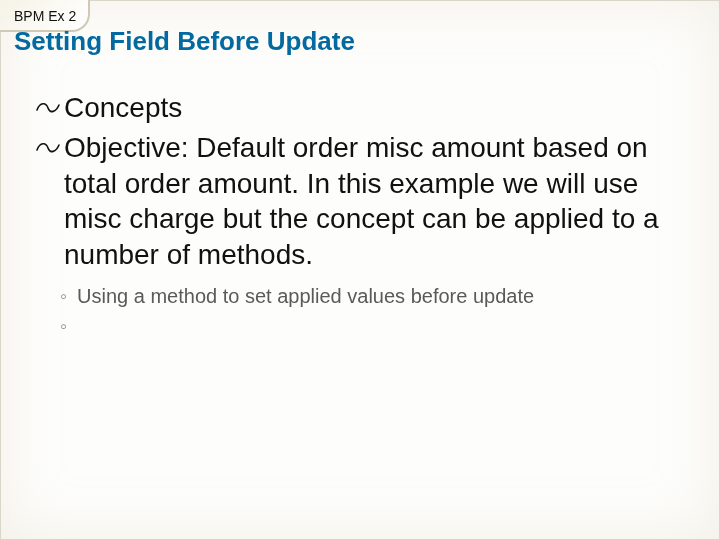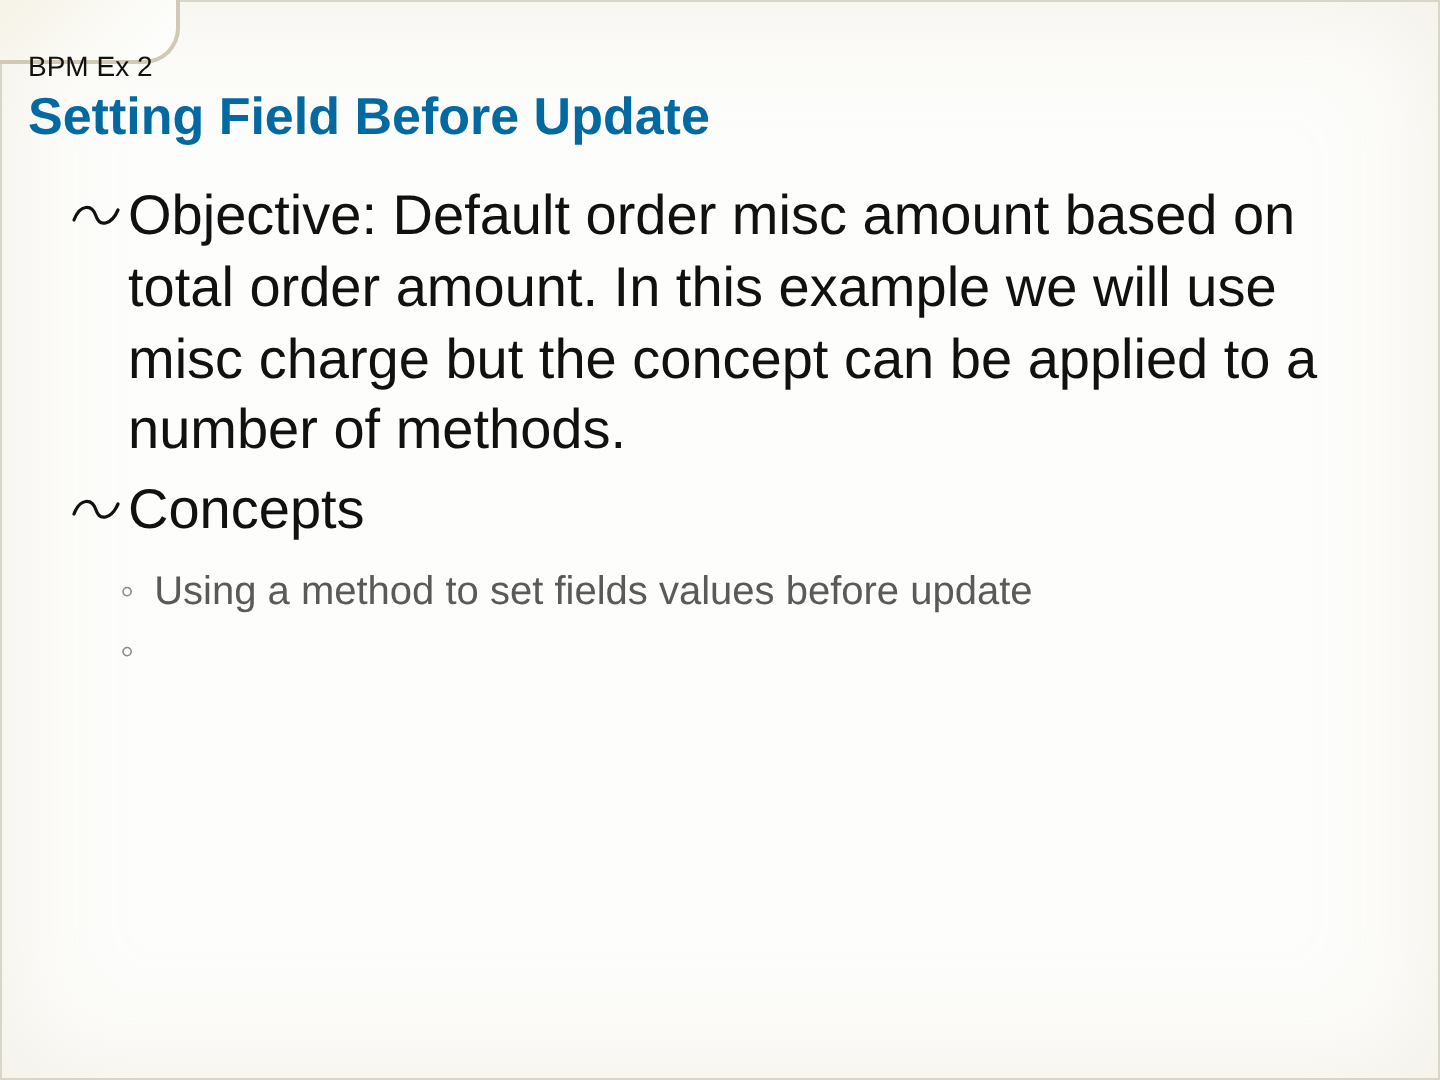--- a/index.html
+++ b/index.html
@@ -20,21 +20,21 @@
     position: absolute;
     top: 0; left: 0;
     width: 90px; height: 32px;
     border-right: 2px solid #cfc9b6;
     border-bottom: 2px solid #cfc9b6;
     border-bottom-right-radius: 18px;
     background: linear-gradient(135deg, #f5f2e6 0%, #fdfdfb 80%);
   }
   .header {
     position: absolute;
-    top: 25px;
+    top: 8px;
     left: 14px;
     right: 14px;
   }
   .kicker {
     font-size: 14px;
     color: #111;
     margin-bottom: 2px;
   }
   .title {
     font-size: 26px;
@@ -96,36 +96,36 @@
   <div class="kicker">BPM Ex 2</div>
   <div class="title">Setting Field Before Update</div>
 </div>
 
 <div class="content">
 
   <div class="bullet-row">
     <svg class="scribble" width="28" height="22" viewBox="0 0 28 22">
       <path d="M3 14 C 6 6, 12 6, 14 12 C 16 18, 22 16, 25 9" stroke="#111" stroke-width="1.6" fill="none" stroke-linecap="round"></path>
     </svg>
+    <div class="body-text">Concepts</div>
+  </div>
+
+  <div class="bullet-row">
+    <svg class="scribble" width="28" height="22" viewBox="0 0 28 22">
+      <path d="M3 14 C 6 6, 12 6, 14 12 C 16 18, 22 16, 25 9" stroke="#111" stroke-width="1.6" fill="none" stroke-linecap="round"></path>
+    </svg>
     <div class="body-text">
       <span class="lead">Objective:</span>
       <span>Default order misc amount based on total order amount.  In this example we will use misc charge but the concept can be applied to a number of methods.</span>
     </div>
   </div>
 
-  <div class="bullet-row">
-    <svg class="scribble" width="28" height="22" viewBox="0 0 28 22">
-      <path d="M3 14 C 6 6, 12 6, 14 12 C 16 18, 22 16, 25 9" stroke="#111" stroke-width="1.6" fill="none" stroke-linecap="round"></path>
-    </svg>
-    <div class="body-text">Concepts</div>
-  </div>
-
   <div class="sub-list">
     <div class="sub-item">
       <span class="sub-bullet">◦</span>
-      <span class="sub-text">Using a method to set fields values before update</span>
+      <span class="sub-text">Using a method to set applied values before update</span>
     </div>
     <div class="sub-item">
       <span class="sub-bullet">◦</span>
     </div>
   </div>
 
 </div>
 
 </body></html>

